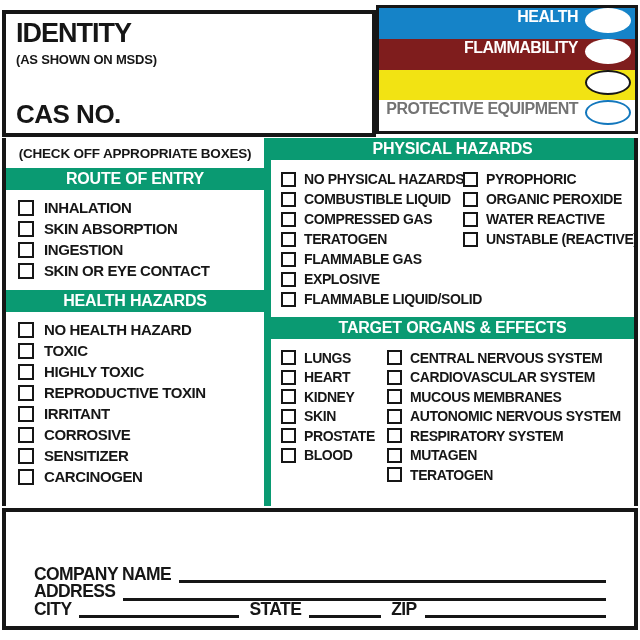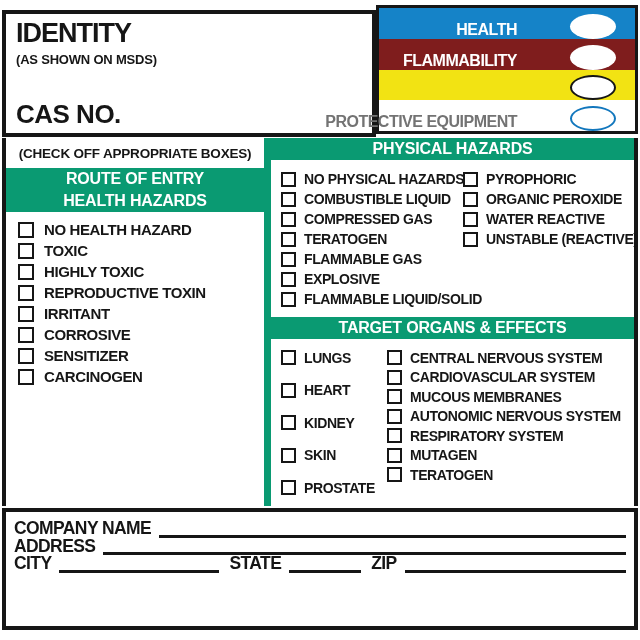--- a/index.html
+++ b/index.html
@@ -12,21 +12,21 @@
   .abs { position:absolute; background:#fff; }
 
   
   #identity-box { left:2px; top:10px; width:374px; height:127px; border:4px solid #161616; padding:5px 8px 4px 10px; }
   #identity-title { font-size:27px; letter-spacing:-1px; line-height:1.05; }
   #identity-sub { font-size:13px; letter-spacing:-0.2px; margin-top:5px; }
   #cas-label { position:absolute; left:10px; bottom:3px; font-size:26px; letter-spacing:-0.5px; }
 
   
   #rating-panel { left:376px; top:5px; width:262px; height:129px; border:3px solid #161616; display:flex; flex-direction:column; }
-  .bar { flex:1; display:flex; align-items:flex-end; justify-content:flex-end; padding-right:19px;gap:46px; }
+  .bar { flex:1; display:flex; align-items:flex-start; justify-content:flex-end; padding-right:4px; }
   .bar-label { font-size:16px; letter-spacing:-0.5px; color:#fff; margin-right:7px; white-space:nowrap; }
   .oval { width:46px; height:25px; border-radius:50%; background:#fff; flex:0 0 auto; }
   #bar-health { background:#1583c8; }
   #bar-flammability { background:#7f1d1d; }
   #bar-reactivity { background:#f2e313; }
   #bar-ppe { background:#ffffff; }
   #bar-ppe .bar-label { color:#737373; }
   #bar-reactivity .oval { border:2px solid #161616; }
   #bar-ppe .oval { border:2px solid #1277bd; }
 
@@ -38,30 +38,30 @@
   .cb-row { display:flex; align-items:center; height:21px; }
   .cb { width:16px; height:16px; border:2.5px solid #161616; background:#fff; flex:0 0 auto; margin-right:10px; }
   .cb-label { font-size:15px; letter-spacing:-0.4px; white-space:nowrap; }
 
   
   #right-panel { left:264px; top:138px; width:374px; height:368px; border-left:7px solid #0a9a72; border-right:4px solid #161616; display:flex; flex-direction:column; }
   .two-col { display:flex; padding:9px 2px 8px 10px; }
   .col { display:flex; flex-direction:column; }
   #phys-col1 { width:182px; flex:0 0 auto; }
   #phys-col2 { flex:1; }
-  #org-col1 { width:106px; flex:0 0 auto;gap:13px; }
+  #org-col1 { width:106px; flex:0 0 auto; }
   #org-col2 { flex:1; }
   #right-panel .cb-row { height:20px; }
   #target-content { flex:1; }
   #target-content .cb-row { height:19.5px; }
   #right-panel .cb { width:15px; height:15px; margin-right:8px; }
   #right-panel .cb-label { font-size:14px; letter-spacing:-0.4px; }
 
   
-  #footer-box { left:2px; top:508px; width:636px; height:122px; border:4px solid #161616; display:flex; flex-direction:column; justify-content:flex-start; padding:8px 8px; }
+  #footer-box { left:2px; top:508px; width:636px; height:122px; border:4px solid #161616; display:flex; flex-direction:column; justify-content:flex-end; padding:8px 28px; }
   .f-row { display:flex; align-items:flex-end; }
   .f-label { font-size:17.5px; letter-spacing:-0.6px; line-height:1; white-space:nowrap; }
   .f-line { border-bottom:3px solid #161616; height:10px; margin-left:8px; }
   .grow { flex:1; }
   #city-line { width:160px; }
   #state-line { width:72px; }
   .f-gap { width:10px; flex:0 0 auto; }
 </style>
 </head>
 <body>
@@ -90,20 +90,38 @@
     <div class="bar" id="bar-ppe">
       <span class="bar-label">PROTECTIVE EQUIPMENT</span>
       <span class="oval"></span>
     </div>
   </div>
 
   <div class="abs" id="left-col">
     <div class="check-note">(CHECK OFF APPROPRIATE BOXES)</div>
 
     <div class="green-bar">ROUTE OF ENTRY</div>
+    <div class="cb-list">
+      <div class="cb-row">
+        <span class="cb"></span>
+        <span class="cb-label">INHALATION</span>
+      </div>
+      <div class="cb-row">
+        <span class="cb"></span>
+        <span class="cb-label">SKIN ABSORPTION</span>
+      </div>
+      <div class="cb-row">
+        <span class="cb"></span>
+        <span class="cb-label">INGESTION</span>
+      </div>
+      <div class="cb-row">
+        <span class="cb"></span>
+        <span class="cb-label">SKIN OR EYE CONTACT</span>
+      </div>
+    </div>
 
     <div class="green-bar">HEALTH HAZARDS</div>
     <div class="cb-list">
       <div class="cb-row">
         <span class="cb"></span>
         <span class="cb-label">NO HEALTH HAZARD</span>
       </div>
       <div class="cb-row">
         <span class="cb"></span>
         <span class="cb-label">TOXIC</span>

